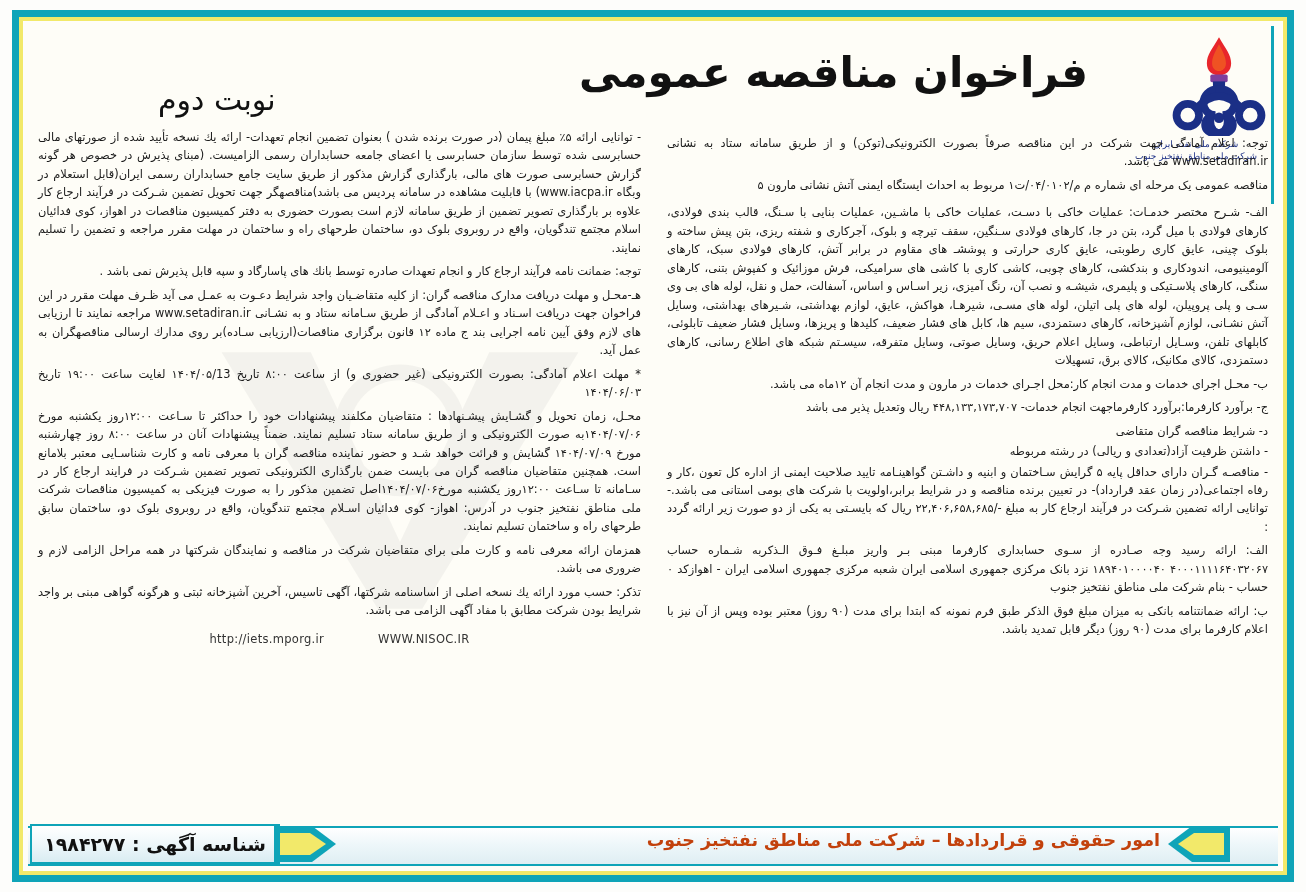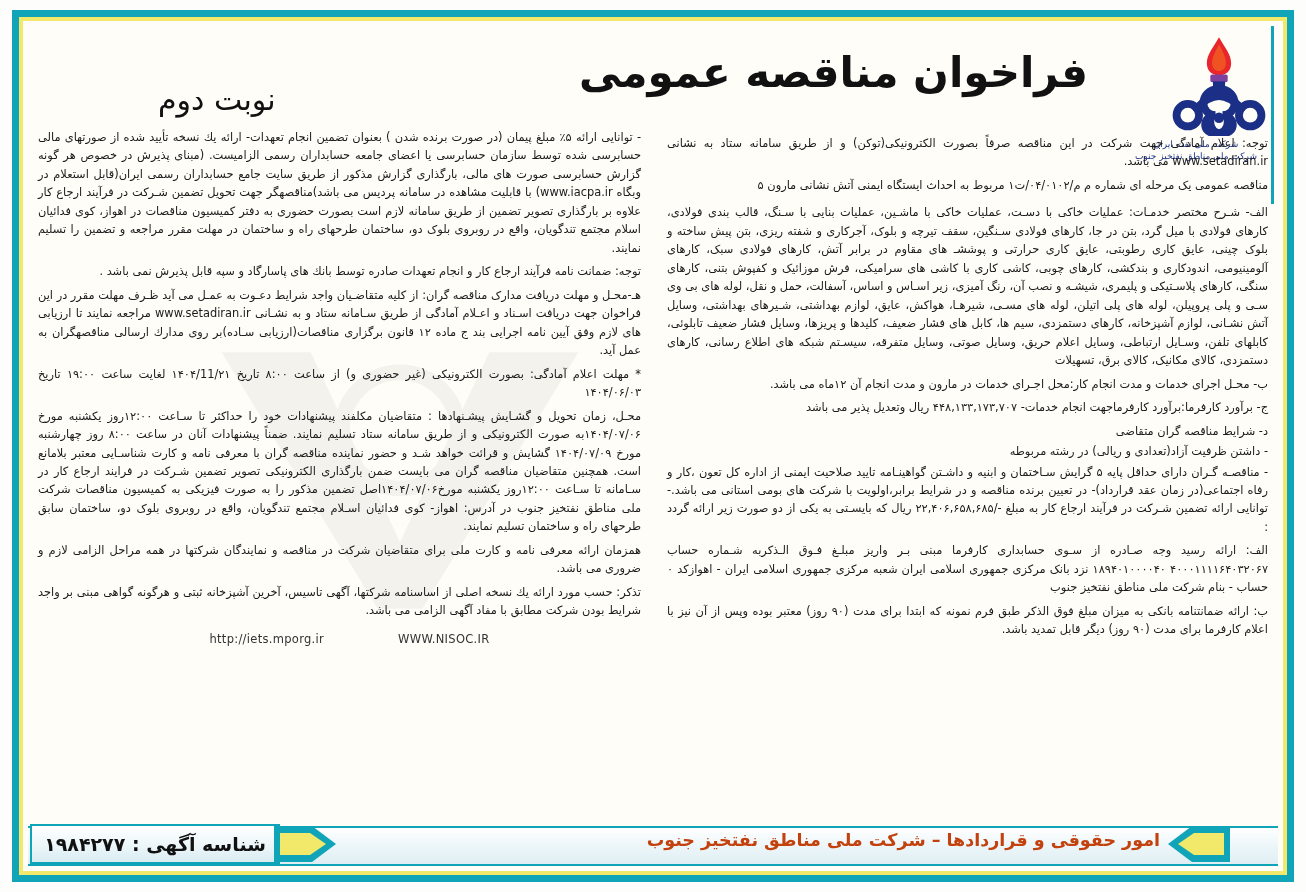--- a/index.html
+++ b/index.html
@@ -151,21 +151,21 @@
   .links-row {
     margin-top: 10px;
     display: flex;
     flex-direction: row-reverse;
     justify-content: center;
     gap: 54px;
     direction: ltr;
     font-size: 11.5px;
     color: #333;
   }
-  .links-row span { letter-spacing: 0.3px; margin-left: 20px; }
+  .links-row span { letter-spacing: 0.3px; }
 
   
   .footer {
     position: absolute;
     left: 28px;
     right: 28px;
     bottom: 26px;
     height: 44px;
     z-index: 6;
     display: flex;
@@ -289,21 +289,21 @@
       <p class="tight">- داشتن ظرفیت آزاد(تعدادی و ریالی) در رشته مربوطه</p>
       <p>- مناقصـه گـران دارای حداقل پایه ۵ گرایش سـاختمان و ابنیه و داشـتن گواهینـامه تایید صلاحیت ایمنی از اداره کل تعون ،کار و رفاه اجتماعی(در زمان عقد قرارداد)- در تعیین برنده مناقصه و در شرایط برابر،اولویت با شرکت های بومی استانی می باشد.- توانایی ارائه تضمین شـرکت در فرآیند ارجاع کار به مبلغ -/۲۲,۴۰۶,۶۵۸,۶۸۵ ریال که بایسـتی به یکی از دو صورت زیر ارائه گردد :</p>
       <p>الف: ارائه رسید وجه صـادره از سـوی حسابداری کارفرما مبنی بـر واریز مبلـغ فـوق الـذکربه شـماره حساب ۴۰۰۰۱۱۱۱۶۴۰۳۲۰۶۷ ۱۸۹۴۰۱۰۰۰۰۴۰ نزد بانک مرکزی جمهوری اسلامی ایران شعبه مرکزی جمهوری اسلامی ایران - اهوازکد ۰ حساب - بنام شرکت ملی مناطق نفتخیز جنوب</p>
       <p>ب: ارائه ضمانتنامه بانکی به میزان مبلغ فوق الذکر طبق فرم نمونه که ابتدا برای مدت (۹۰ روز) معتبر بوده وپس از آن نیز با اعلام کارفرما برای مدت (۹۰ روز) دیگر قابل تمدید باشد.</p>
     </div>
 
     <div class="col col-left">
       <p>- توانایی ارائه ۵٪ مبلغ پیمان (در صورت برنده شدن ) بعنوان تضمین انجام تعهدات- ارائه یك نسخه تأیید شده از صورتهای مالی حسابرسی شده توسط سازمان حسابرسی یا اعضای جامعه حسابداران رسمی الزامیست. (مبنای پذیرش در خصوص هر گونه گزارش حسابرسی صورت های مالی، بارگذاری گزارش مذکور از طریق سایت جامع حسابداران رسمی ایران(قابل استعلام در وبگاه www.iacpa.ir) با قابلیت مشاهده در سامانه پردیس می باشد)مناقصهگر جهت تحویل تضمین شـرکت در فرآیند ارجاع کار علاوه بر بارگذاری تصویر تضمین از طریق سامانه لازم است بصورت حضوری به دفتر کمیسیون مناقصات در اهواز، کوی فدائیان اسلام مجتمع تندگویان، واقع در روبروی بلوک دو، ساختمان طرحهای راه و ساختمان در مهلت مقرر مراجعه و تضمین را تسلیم نمایند.</p>
       <p>توجه: ضمانت نامه فرآیند ارجاع کار و انجام تعهدات صادره توسط بانك های پاسارگاد و سپه قابل پذیرش نمی باشد .</p>
       <p>هـ-محـل و مهلت دریافت مدارک مناقصه گران: از کلیه متقاضـیان واجد شرایط دعـوت به عمـل می آید ظـرف مهلت مقرر در این فراخوان جهت دریافت اسـناد و اعـلام آمادگی از طریق سـامانه ستاد و به نشـانی www.setadiran.ir مراجعه نمایند تا ارزیابی های لازم وفق آیین نامه اجرایی بند ج ماده ۱۲ قانون برگزاری مناقصات(ارزیابی سـاده)بر روی مدارك ارسالی مناقصهگران به عمل آید.</p>
-      <p>* مهلت اعلام آمادگی: بصورت الکترونیکی (غیر حضوری و) از ساعت ۸:۰۰ تاریخ ۱۴۰۴/11/۲۱ لغایت ساعت ۱۹:۰۰ تاریخ ۱۴۰۴/۰۶/۰۳</p>
+      <p>* مهلت اعلام آمادگی: بصورت الکترونیکی (غیر حضوری و) از ساعت ۸:۰۰ تاریخ ۱۴۰۴/۰۵/13 لغایت ساعت ۱۹:۰۰ تاریخ ۱۴۰۴/۰۶/۰۳</p>
       <p>محـل، زمان تحویل و گشـایش پیشـنهادها : متقاضیان مکلفند پیشنهادات خود را حداکثر تا سـاعت ۱۲:۰۰روز یکشنبه مورخ ۱۴۰۴/۰۷/۰۶به صورت الکترونیکی و از طریق سامانه ستاد تسلیم نمایند. ضمناً پیشنهادات آنان در ساعت ۸:۰۰ روز چهارشنبه مورخ ۱۴۰۴/۰۷/۰۹ گشایش و قرائت خواهد شـد و حضور نماینده مناقصه گران با معرفی نامه و کارت شناسـایی معتبر بلامانع است. همچنین متقاضیان مناقصه گران می بایست ضمن بارگذاری الکترونیکی تصویر تضمین شـرکت در فرایند ارجاع کار در سـامانه تا سـاعت ۱۲:۰۰روز یکشنبه مورخ۱۴۰۴/۰۷/۰۶اصل تضمین مذکور را به صورت فیزیکی به کمیسیون مناقصات شرکت ملی مناطق نفتخیز جنوب در آدرس: اهواز- کوی فدائیان اسـلام مجتمع تندگویان، واقع در روبروی بلوک دو، ساختمان سابق طرحهای راه و ساختمان تسلیم نمایند.</p>
       <p>همزمان ارائه معرفی نامه و کارت ملی برای متقاضیان شرکت در مناقصه و نمایندگان شرکتها در همه مراحل الزامی لازم و ضروری می باشد.</p>
       <p>تذکر: حسب مورد ارائه یك نسخه اصلی از اساسنامه شرکتها، آگهی تاسیس، آخرین آشپزخانه ثبتی و هرگونه گواهی مبنی بر واجد شرایط بودن شرکت مطابق با مفاد آگهی الزامی می باشد.</p>
 
       <div class="links-row">
         <span>WWW.NISOC.IR</span>
         <span>http://iets.mporg.ir</span>
       </div>
     </div>
   </div>

